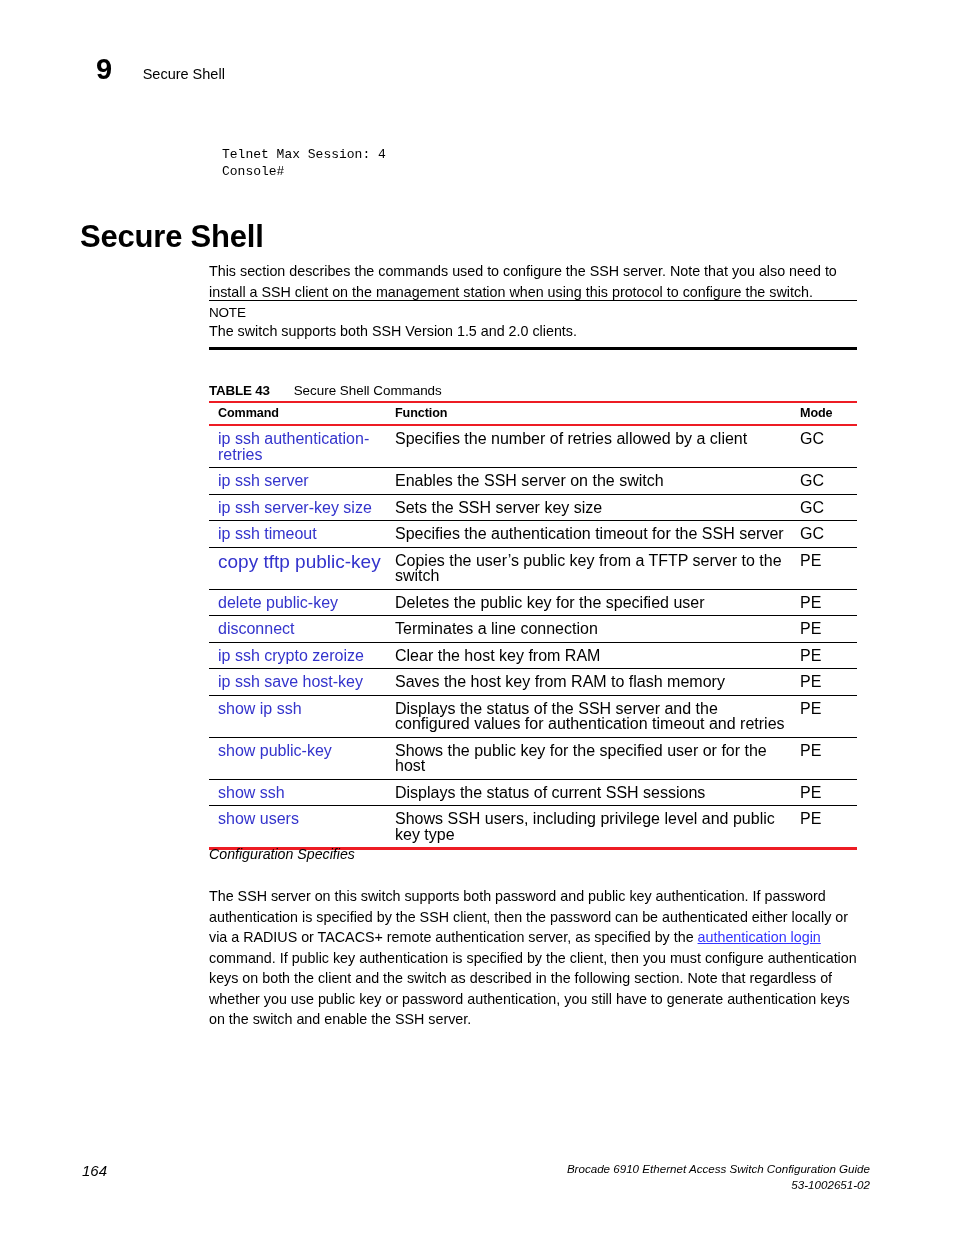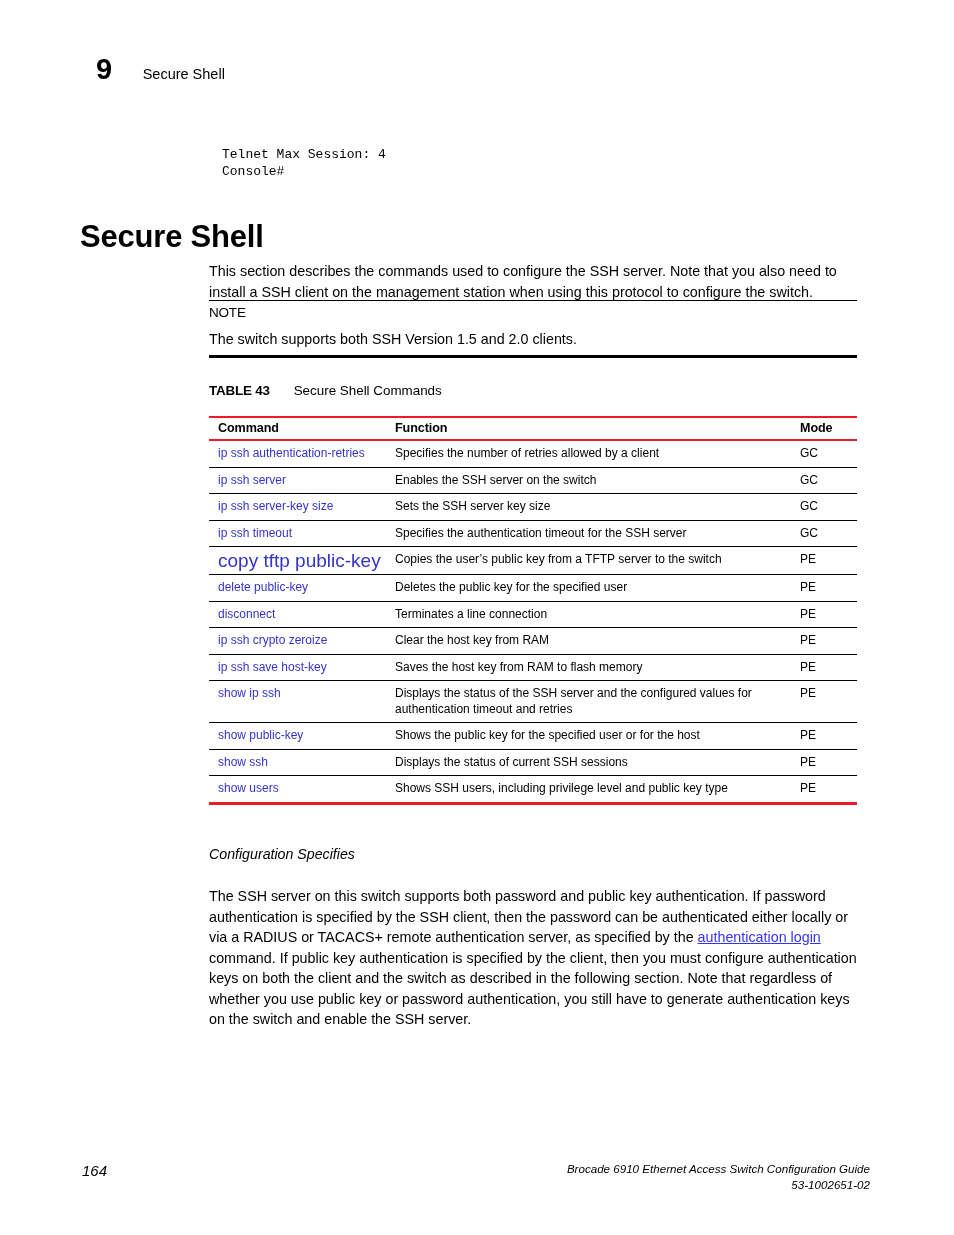--- a/index.html
+++ b/index.html
@@ -80,31 +80,31 @@
   }
   .note-label {
     font-size: 13.5px;
     font-weight: normal;
     letter-spacing: -0.2px;
     line-height: 16px;
   }
   .note-text {
     font-size: 14.3px;
     line-height: 19px;
-    margin-top: 9px;
+    margin-top: 1px;
   }
 
   
   .table-wrap {
     top: 383px;
   }
   .table-caption {
     font-size: 13.4px;
     line-height: 16px;
-    margin-bottom: 17px;
+    margin-bottom: 2px;
     white-space: nowrap;
   }
   .table-caption .tbl-num {
     font-weight: bold;
     letter-spacing: -0.2px;
   }
   .table-caption .tbl-title {
     margin-left: 24px;
   }
 
@@ -121,21 +121,21 @@
     text-align: left;
     font-size: 12.6px;
     font-weight: bold;
     letter-spacing: -0.1px;
     padding: 3px 0 4px 9px;
     border-top: 2px solid #ed1c24;
     border-bottom: 2px solid #ed1c24;
     vertical-align: bottom;
   }
   table.cmdtable tbody td {
-    font-size: 12px;
+    font-size: 16px;
     line-height: 15.5px;
     padding: 5px 0 5px 9px;
     border-bottom: 1.3px solid #000000;
     vertical-align: top;
   }
   table.cmdtable tbody tr:last-child td {
     border-bottom: 3px solid #ed1c24;
   }
   td.cmd-cell {
     color: #3333cc;

